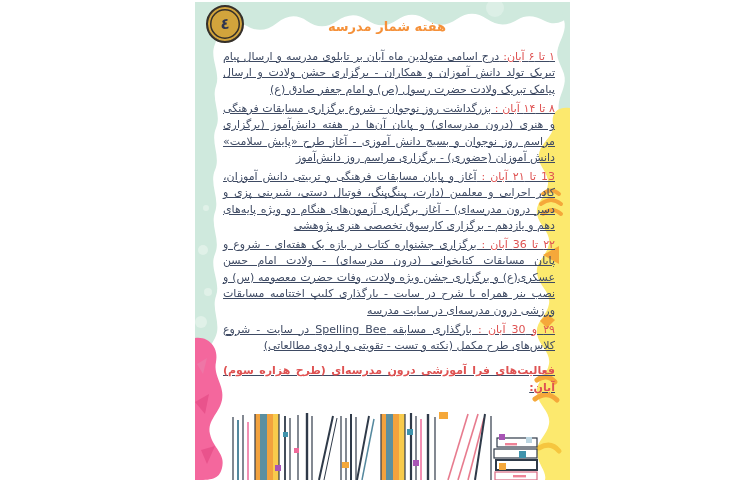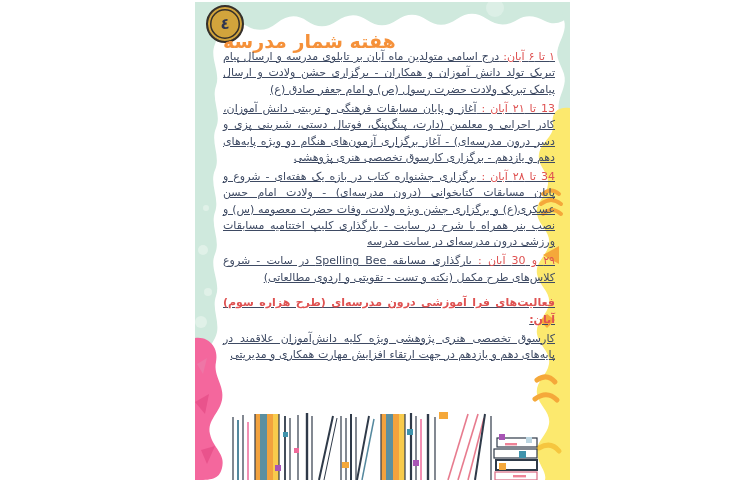--- a/index.html
+++ b/index.html
@@ -16,23 +16,23 @@
   
   .coin{
     position:absolute;left:11px;top:3px;width:34px;height:34px;border-radius:50%;
     background:#d2a43c;border:2px solid #35302a;
     box-shadow:inset 0 0 0 2px #d2a43c, inset 0 0 0 3.5px #35302a;
     display:flex;align-items:center;justify-content:center;
   }
   .coin span{color:#2f3550;font-size:15px;font-weight:bold;line-height:1;}
   
   .title{
-    position:absolute;left:28px;top:28px;width:334px;
-    direction:rtl;text-align:left;padding-right:6px;box-sizing:border-box;
-    color:#f5913a;font-size:19px;font-weight:bold;letter-spacing:0;
+    position:absolute;left:28px;top:17px;width:334px;
+    direction:rtl;text-align:center;padding-right:6px;box-sizing:border-box;
+    color:#f5913a;font-size:13px;font-weight:bold;letter-spacing:0;
   }
   
   .content{
     position:absolute;left:28px;top:47px;width:334px;
     direction:rtl;text-align:justify;text-align-last:right;
     color:#3e4a63;font-size:11px;line-height:16.4px;
     box-sizing:border-box;padding-right:2px;text-decoration:underline;
   }
   .content p{margin:0 0 2.5px 0;}
   .content .date{color:#df5252;}
@@ -175,21 +175,21 @@
 
   <div class="coin">
     <span>٤</span>
   </div>
 
   <div class="title">هفته شمار مدرسه</div>
 
   <div class="content">
     <div>
         <p><span class="date">۱ تا ۶ آبان: </span>درج اسامی متولدین ماه آبان بر تابلوی مدرسه و ارسال پیام تبریک تولد دانش آموزان و همکاران - برگزاری جشن ولادت و ارسال پیامک تبریک ولادت حضرت رسول (ص) و امام جعفر صادق (ع)</p>
+        <p><span class="date">۸ تا ۱۴ آبان : </span>بزرگداشت روز نوجوان - شروع برگزاری مسابقات فرهنگی و هنری (درون مدرسه‌ای) و پایان آن‌ها در هفته دانش‌آموز (برگزاری مراسم روز نوجوان و بسیج دانش آموزی - آغاز طرح «پایش سلامت» دانش آموزان (حضوری) - برگزاری مراسم روز دانش‌آموز</p>
         <p><span class="date">13 تا ۲۱ آبان : </span>آغاز و پایان مسابقات فرهنگی و تربیتی دانش آموزان، کادر اجرایی و معلمین (دارت، پینگ‌پنگ، فوتبال دستی، شیرینی پزی و دسر درون مدرسه‌ای) - آغاز برگزاری آزمون‌های هنگام دو ویژه پایه‌های دهم و یازدهم - برگزاری کارسوق تخصصی هنری پژوهشی</p>
-        <p><span class="date">34 تا ۲۸ آبان : </span>برگزاری جشنواره کتاب در بازه یک هفته‌ای - شروع و پایان مسابقات کتابخوانی (درون مدرسه‌ای) - ولادت امام حسن عسکری(ع) و برگزاری جشن ویژه ولادت، وفات حضرت معصومه (س) و نصب بنر همراه با شرح در سایت - بارگذاری کلیپ اختتامیه مسابقات ورزشی درون مدرسه‌ای در سایت مدرسه</p>
+        <p><span class="date">۲۲ تا 36 آبان : </span>برگزاری جشنواره کتاب در بازه یک هفته‌ای - شروع و پایان مسابقات کتابخوانی (درون مدرسه‌ای) - ولادت امام حسن عسکری(ع) و برگزاری جشن ویژه ولادت، وفات حضرت معصومه (س) و نصب بنر همراه با شرح در سایت - بارگذاری کلیپ اختتامیه مسابقات ورزشی درون مدرسه‌ای در سایت مدرسه</p>
         <p><span class="date">۲۹ و 30 آبان : </span>بارگذاری مسابقه Spelling Bee در سایت - شروع کلاس‌های طرح مکمل (نکته و تست - تقویتی و اردوی مطالعاتی)</p>
       </div>
     <p class="footer-heading">فعالیت‌های فرا آموزشی درون مدرسه‌ای (طرح هزاره سوم) آبان:</p>
-    <p>کارسوق تخصصی هنری پژوهشی ویژه کلیه دانش‌آموزان علاقمند در پایه‌های دهم و یازدهم در جهت ارتقاء افزایش مهارت همکاری و مدیریتی</p>
   </div>
 
 </div>
 
 </body></html>

